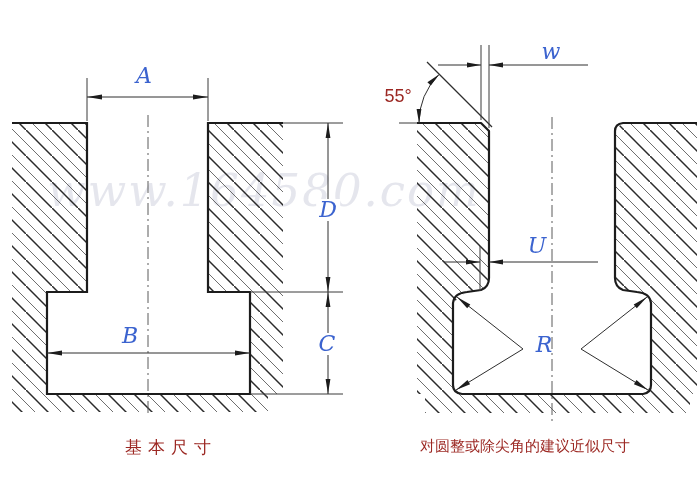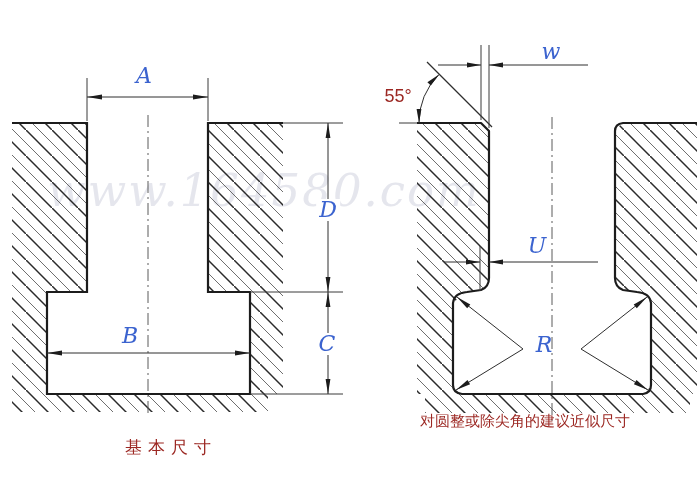--- a/index.html
+++ b/index.html
@@ -143,15 +143,15 @@
   <div class="dim-label" style="left:130px;top:336px;">B</div>
   <div class="dim-label on-line" style="left:327px;top:344px;">C</div>
   <div class="dim-label on-line" style="left:328px;top:210px;">D</div>
 
   <div class="angle-label" style="left:398px;top:96px;">55°</div>
   <div class="dim-label" style="left:551px;top:52px;">w</div>
   <div class="dim-label" style="left:537px;top:246px;">U</div>
   <div class="dim-label" style="left:544px;top:345px;">R</div>
 
   <div class="caption wide" style="left:171px;top:448px;">基本尺寸</div>
-  <div class="caption" style="left:525px;top:422px;text-align:right;">对圆整或除尖角的建议近似尺寸</div>
+  <div class="caption" style="left:525px;top:447px;text-align:right;">对圆整或除尖角的建议近似尺寸</div>
 
 </div>
 
 </body></html>

